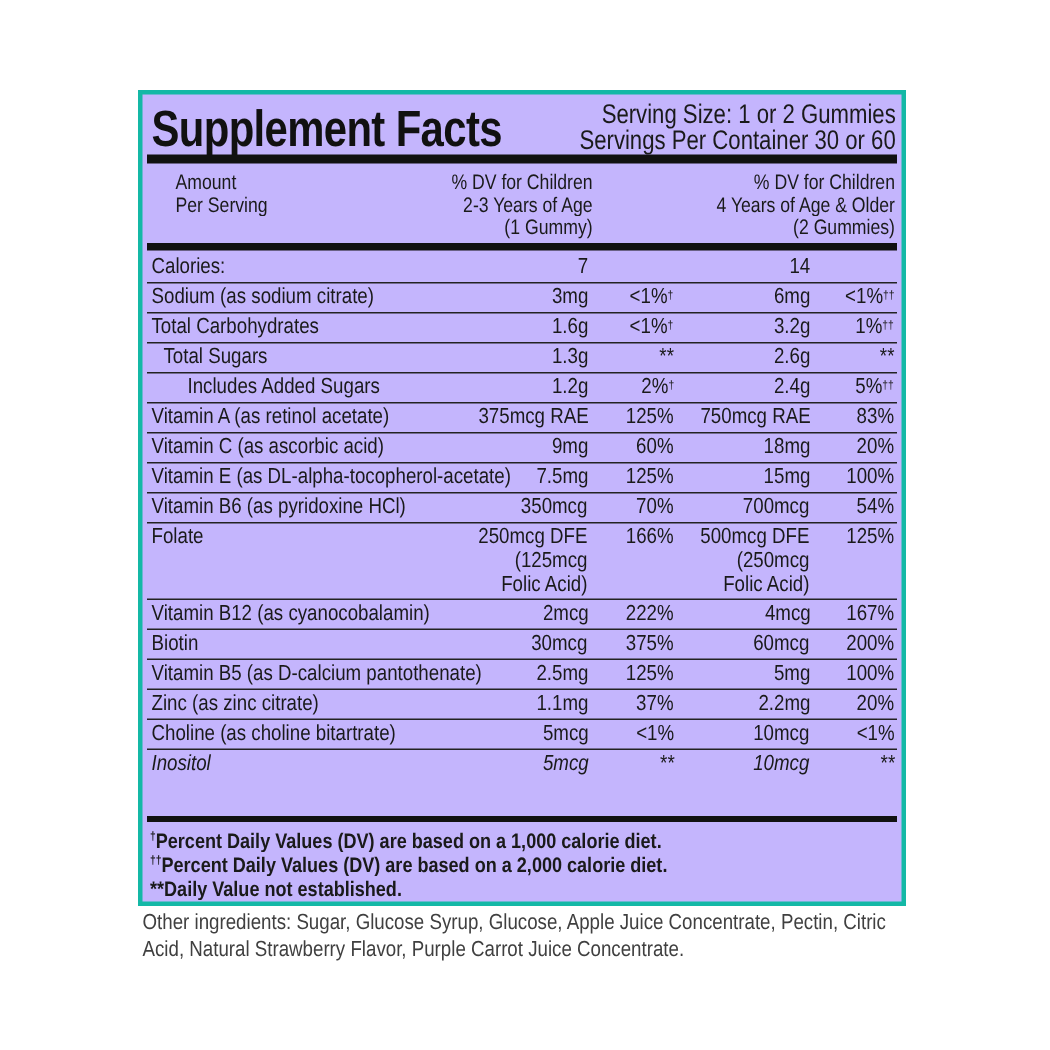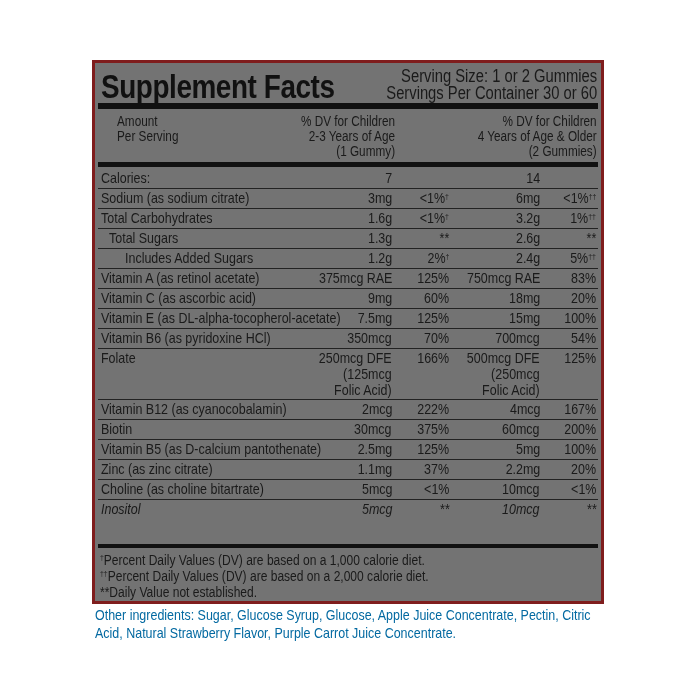--- a/index.html
+++ b/index.html
@@ -1,19 +1,19 @@
 <!DOCTYPE html>
 <html><head>
 <meta charset="utf-8">
 <style>
   html, body { margin: 0; padding: 0; background: #ffffff; }
   body { width: 700px; height: 700px; position: relative; overflow: hidden;
          font-family: "Liberation Sans", "DejaVu Sans", sans-serif; color: #1a1a1a; }
   .panel { position: absolute; left: 92px; top: 60px; width: 506px; height: 538px;
-           border: 3px solid #7f1d1d; background: #737373; }
+           border: 3px solid #14b8a6; background: #c4b5fd; }
   .cond { display: inline-block; transform-origin: left center; white-space: nowrap; }
   .title { position: absolute; left: 6px; top: 5px; font-weight: bold; font-size: 34px;
            letter-spacing: -0.5px; line-height: 36px; color: #111; }
   .title .cond { transform: scaleX(0.82); }
   .serving { position: absolute; right: 4px; top: 5px; text-align: right; font-size: 18px; line-height: 17px; }
   .serving div { transform: scaleX(0.82); transform-origin: right center; white-space: nowrap; }
   .bar { position: absolute; left: 3px; right: 3px; background: #111; }
   .hdr { position: absolute; left: 0; right: 0; top: 48px; height: 54px; font-size: 14px; line-height: 15px; }
   .hdr .c { position: absolute; top: 3px; }
   .hdr .c div { white-space: nowrap; transform: scaleX(0.84); }
@@ -28,23 +28,23 @@
   .row .name { left: 3px; transform: scaleX(0.86); transform-origin: left center; }
   .row .a1, .row .d1, .row .a2, .row .d2 { text-align: right; transform: scaleX(0.86); transform-origin: right center; }
   .row .a1 { right: 206px; }
   .row .d1 { right: 149px; }
   .row .a2 { right: 58px; }
   .row .d2 { right: 2px; }
   .row .multi { line-height: 16px; top: 1px; }
   .row.indent1 .name { left: 11px; }
   .row.indent2 .name { left: 27px; }
   sup { font-size: 8px; vertical-align: top; position: relative; top: -2px; }
-  .foot { position: absolute; left: 5px; top: 489px; font-size: 14px; line-height: 16px; }
+  .foot { position: absolute; left: 5px; top: 489px; font-size: 14px; line-height: 16px; font-weight: bold; }
   .foot div { white-space: nowrap; transform: scaleX(0.86); transform-origin: left center; }
-  .other { position: absolute; left: 95px; top: 606px; width: 520px; font-size: 14.5px; line-height: 18px; color: #0369a1; }
+  .other { position: absolute; left: 95px; top: 606px; width: 520px; font-size: 14.5px; line-height: 18px; color: #404040; }
   .other div { white-space: nowrap; transform: scaleX(0.86); transform-origin: left center; }
 </style>
 </head>
 <body>
 
 <div class="panel">
   <div class="title"><span class="cond">Supplement Facts</span></div>
   <div class="serving">
     <div>Serving Size: 1 or 2 Gummies</div>
     <div>Servings Per Container 30 or 60</div>

